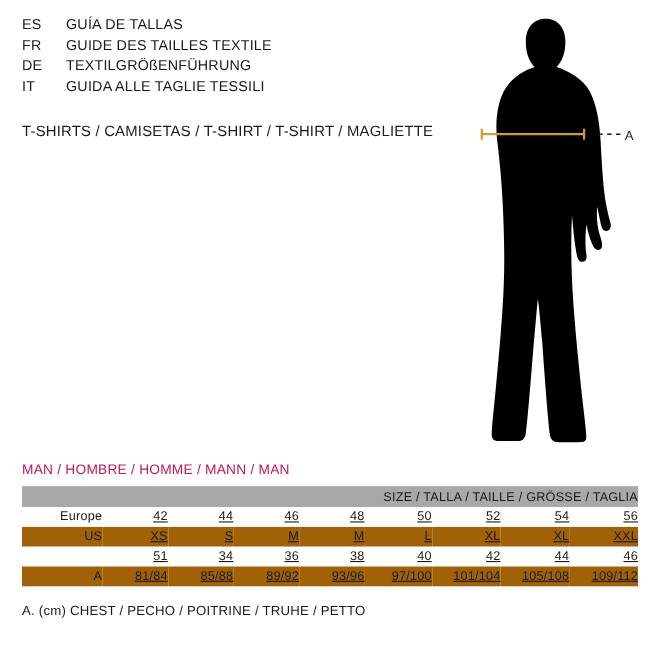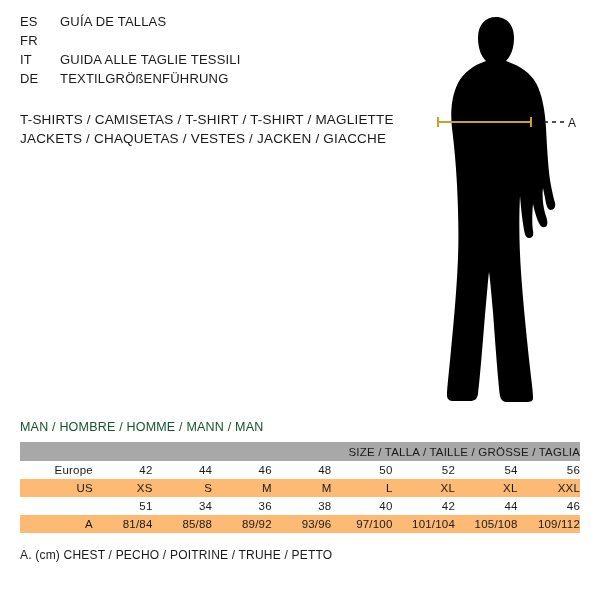--- a/index.html
+++ b/index.html
@@ -77,21 +77,21 @@
     letter-spacing: 0.5px;
   }
 
   
   .table-title {
     position: absolute;
     left: 20px;
     top: 420px;
     font-size: 12.5px;
     letter-spacing: 0.2px;
-    color: #14532d;
+    color: #be185d;
     white-space: nowrap;
   }
   table.size-table {
     position: absolute;
     left: 20px;
     top: 442px;
     width: 560px;
     border-collapse: collapse;
     font-size: 11.5px;
     color: #1a1a1a;
@@ -102,28 +102,29 @@
     text-align: right;
     font-weight: normal;
     letter-spacing: 0.2px;
   }
   table.size-table .col-label {
     width: 80px;
     padding-left: 2px;
   }
   table.size-table .val {
     width: 68px;
+    text-decoration: underline;
   }
   tr.header-row td {
     background: #a8a8a8;
     color: #1a1a1a;
     height: 19px;
   }
   tr.row-shade td {
-    background: #fdba74;
+    background: #a16207;
   }
   tr.row-plain td {
     background: #ffffff;
     margin-left: 11px;
   }
   .footnote {
     position: absolute;
     left: 20px;
     top: 548px;
     font-size: 12px;
@@ -137,34 +138,34 @@
 
 <div class="page">
 
   <div class="lang-block">
     <div class="lang-row">
       <span class="lang-code">ES</span>
       <span class="lang-text">GUÍA DE TALLAS</span>
     </div>
     <div class="lang-row">
       <span class="lang-code">FR</span>
+      <span class="lang-text">GUIDE DES TAILLES TEXTILE</span>
+    </div>
+    <div class="lang-row">
+      <span class="lang-code">DE</span>
+      <span class="lang-text">TEXTILGRÖßENFÜHRUNG</span>
     </div>
     <div class="lang-row">
       <span class="lang-code">IT</span>
       <span class="lang-text">GUIDA ALLE TAGLIE TESSILI</span>
     </div>
-    <div class="lang-row">
-      <span class="lang-code">DE</span>
-      <span class="lang-text">TEXTILGRÖßENFÜHRUNG</span>
-    </div>
   </div>
 
   <div class="cat-block">
     <div class="cat-line">T-SHIRTS / CAMISETAS / T-SHIRT / T-SHIRT / MAGLIETTE</div>
-    <div class="cat-line">JACKETS / CHAQUETAS / VESTES / JACKEN / GIACCHE</div>
   </div>
 
   <div class="figure-wrap">
     <svg width="200" height="400" viewBox="0 0 200 400">
       <path fill="#000000" d="
         M 78,28
         C 78,14 86,7 96,7
         C 106,7 114,14 114,28
         C 114,38 111,46 106,51
         C 118,55 130,62 136,73

